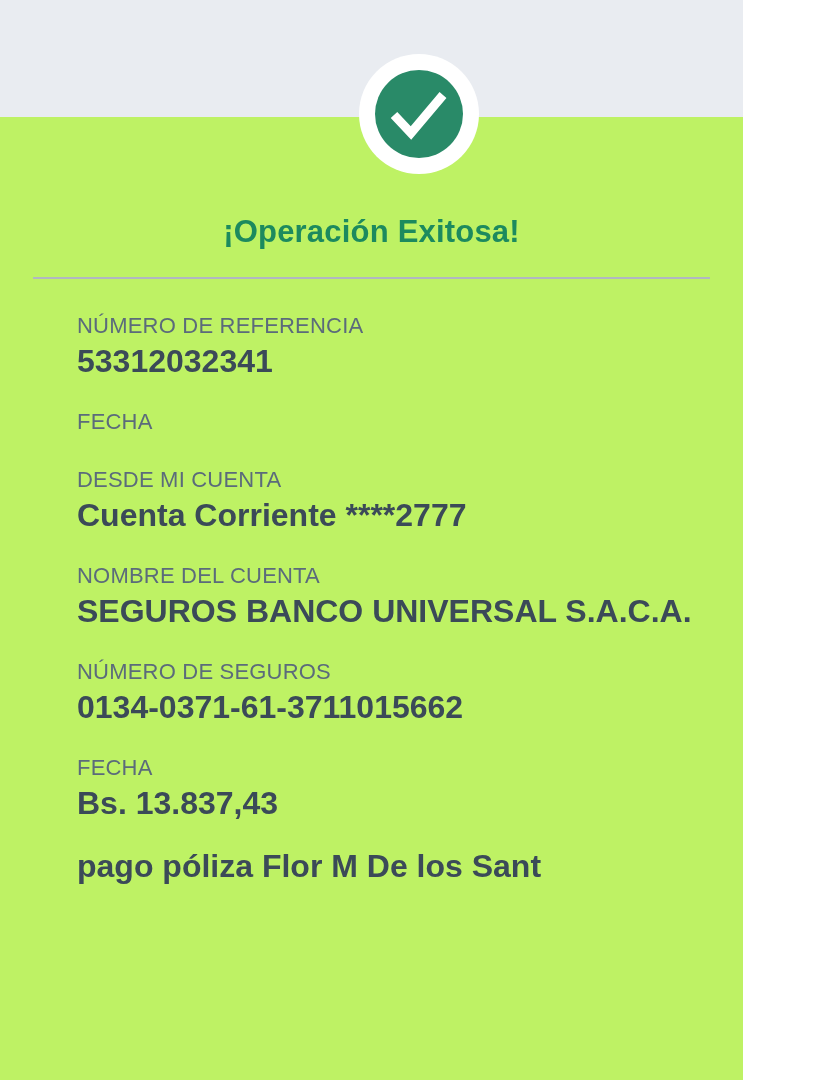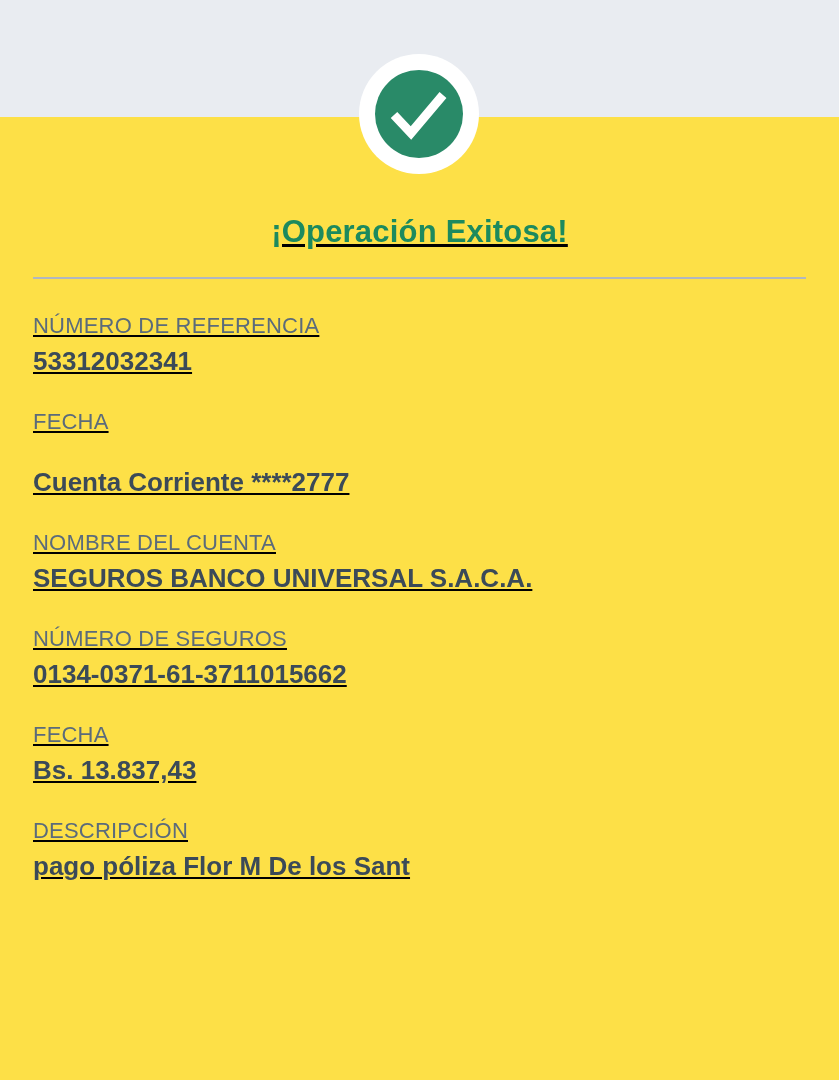--- a/index.html
+++ b/index.html
@@ -3,25 +3,24 @@
 <meta charset="utf-8">
 <style>
   html, body {
     margin: 0;
     padding: 0;
     background: #ffffff;
     font-family: "Liberation Sans", sans-serif;
   }
   .screen {
     position: relative;
-    width: 839px;
+    width: 743px;
     height: 1080px;
-    background: #fde047;
+    background: #bef264;
     overflow: hidden;
-    text-decoration: underline;
   }
   .top-band {
     width: 839px;
     height: 117px;
     background: #e9ecf1;
   }
   .badge {
     position: absolute;
     left: 359px;
     top: 54px;
@@ -56,35 +55,36 @@
     letter-spacing: 0.2px;
   }
   .divider {
     margin-top: 26px;
     height: 2px;
     background: #b1b7c1;
     border: none;
   }
   .fields {
     margin-top: 34px;
+    margin-left: 44px;
   }
   .field {
     margin-bottom: 33px;
   }
   .field-label {
     font-size: 22px;
     line-height: 25px;
     font-weight: 400;
     color: #5b6b7b;
     letter-spacing: 0.2px;
     white-space: nowrap;
   }
   .field-value {
     margin-top: 8px;
-    font-size: 26px;
+    font-size: 32px;
     line-height: 30px;
     font-weight: 700;
     color: #3b4a58;
     white-space: nowrap;
   }
   .field-value.condensed {
     font-size: 25px;
     letter-spacing: -0.6px;
   }
 </style>
@@ -114,39 +114,39 @@
       <div class="field">
         <div class="field-label">NÚMERO DE REFERENCIA</div>
         <div class="field-value">53312032341</div>
       </div>
 
       <div class="field">
         <div class="field-label">FECHA</div>
       </div>
 
       <div class="field">
+        <div class="field-label">DESDE MI CUENTA</div>
         <div class="field-value">Cuenta Corriente ****2777</div>
       </div>
 
       <div class="field">
         <div class="field-label">NOMBRE DEL CUENTA</div>
         <div class="field-value">SEGUROS BANCO UNIVERSAL S.A.C.A.</div>
       </div>
 
 
       <div class="field">
         <div class="field-label">NÚMERO DE SEGUROS</div>
         <div class="field-value">0134-0371-61-3711015662</div>
       </div>
 
       <div class="field">
         <div class="field-label">FECHA</div>
         <div class="field-value">Bs. 13.837,43</div>
       </div>
 
       <div class="field">
-        <div class="field-label">DESCRIPCIÓN</div>
         <div class="field-value">pago póliza Flor M De los Sant</div>
       </div>
 
     </div>
   </div>
 </div>
 
 </body></html>

